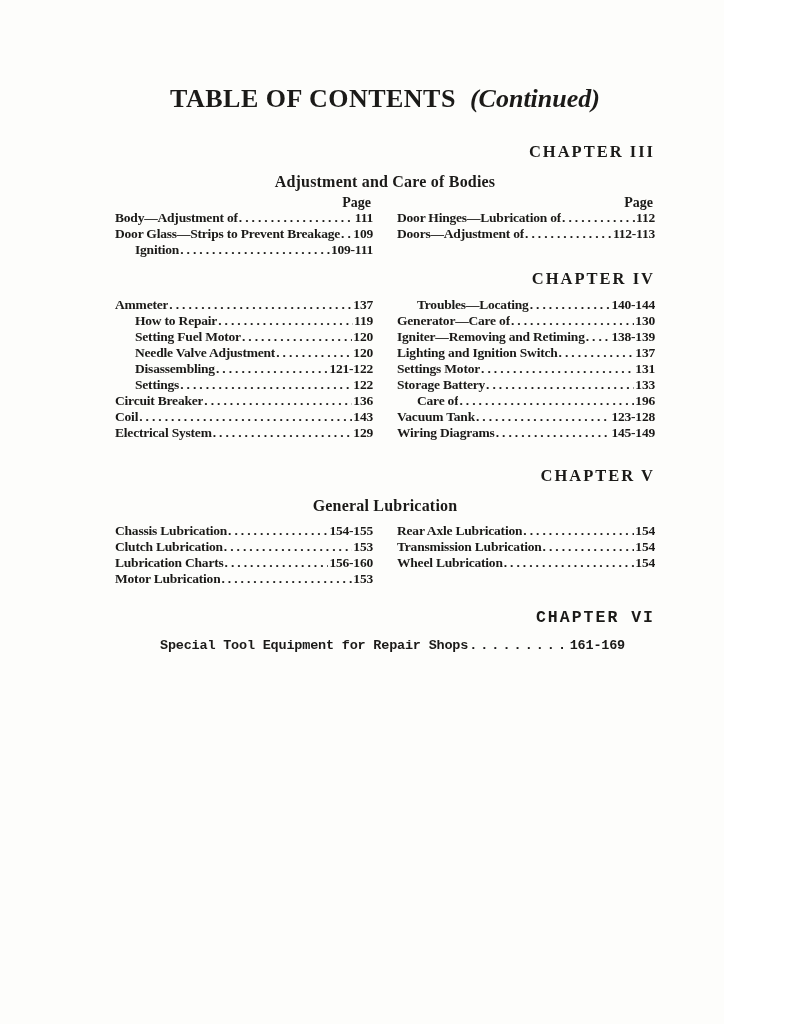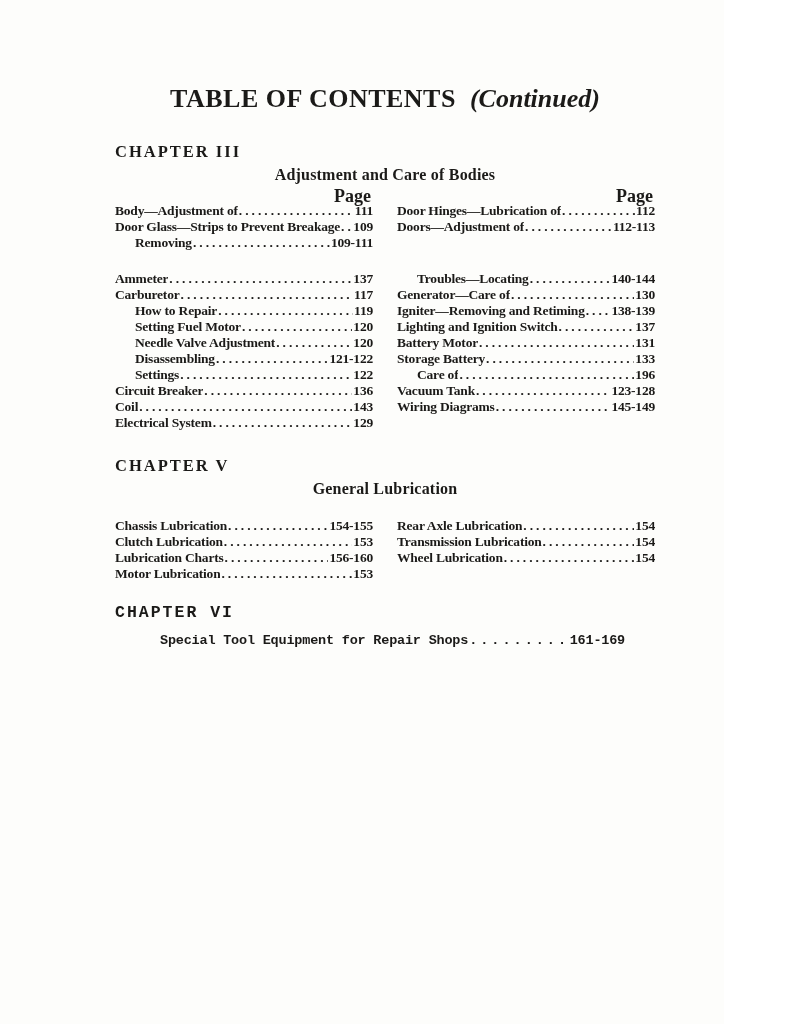--- a/index.html
+++ b/index.html
@@ -30,46 +30,46 @@
     letter-spacing: 0.5px;
     white-space: nowrap;
   }
   .title .continued {
     font-style: italic;
     margin-left: 14px;
     letter-spacing: 0;
   }
   .chapter-heading {
     margin: 0;
-    text-align: left;
+    text-align: right;
     font-size: 16.5px;
     font-weight: bold;
     line-height: 20px;
     letter-spacing: 2px;
   }
   .chapter-subtitle {
-    margin: 3px 0 0 0;
+    margin: 10px 0 0 0;
     text-align: center;
     font-size: 16px;
     font-weight: bold;
     line-height: 19px;
     letter-spacing: 0.2px;
   }
   .cols {
     display: flex;
-    margin-top: 20px;
+    margin-top: 8px;
   }
   .chapter.with-pages .cols { margin-top: 5px; }
   .col {
     width: 258px;
   }
   .col.left { margin-right: 24px; }
   .page-label {
     text-align: right;
-    font-size: 18px;
+    font-size: 14px;
     font-weight: bold;
     line-height: 14px;
     padding-right: 2px;
   }
   .row {
     display: flex;
     align-items: flex-end;
     font-size: 13.5px;
     font-weight: bold;
     line-height: 16px;
@@ -110,53 +110,49 @@
                 <span class="label">Body—Adjustment of</span>
                 <span class="dots"></span>
                 <span class="pagenum">111</span>
               </div>
               <div class="row">
                 <span class="label">Door Glass—Strips to Prevent Breakage</span>
                 <span class="dots"></span>
                 <span class="pagenum">109</span>
               </div>
               <div class="row indent">
-                <span class="label">Removing</span>
+                <span class="label">Ignition</span>
                 <span class="dots"></span>
                 <span class="pagenum">109-111</span>
               </div>
             </div>
             <div class="col right">
               <div class="page-label">Page</div>
               <div class="row">
                 <span class="label">Door Hinges—Lubrication of</span>
                 <span class="dots"></span>
                 <span class="pagenum">112</span>
               </div>
               <div class="row">
                 <span class="label">Doors—Adjustment of</span>
                 <span class="dots"></span>
                 <span class="pagenum">112-113</span>
               </div>
             </div>
           </div>
         </section>
         <section class="chapter" style="margin-top: 11px;">
+          <h2 class="chapter-heading">CHAPTER IV</h2>
           <div class="cols">
             <div class="col left">
               <div class="row">
                 <span class="label">Ammeter</span>
                 <span class="dots"></span>
                 <span class="pagenum">137</span>
               </div>
-              <div class="row">
-                <span class="label">Carburetor</span>
-                <span class="dots"></span>
-                <span class="pagenum">117</span>
-              </div>
               <div class="row indent">
                 <span class="label">How to Repair</span>
                 <span class="dots"></span>
                 <span class="pagenum">119</span>
               </div>
               <div class="row indent">
                 <span class="label">Setting Fuel Motor</span>
                 <span class="dots"></span>
                 <span class="pagenum">120</span>
               </div>
@@ -206,21 +202,21 @@
                 <span class="label">Igniter—Removing and Retiming</span>
                 <span class="dots"></span>
                 <span class="pagenum">138-139</span>
               </div>
               <div class="row">
                 <span class="label">Lighting and Ignition Switch</span>
                 <span class="dots"></span>
                 <span class="pagenum">137</span>
               </div>
               <div class="row">
-                <span class="label">Battery Motor</span>
+                <span class="label">Settings Motor</span>
                 <span class="dots"></span>
                 <span class="pagenum">131</span>
               </div>
               <div class="row">
                 <span class="label">Storage Battery</span>
                 <span class="dots"></span>
                 <span class="pagenum">133</span>
               </div>
               <div class="row indent">
                 <span class="label">Care of</span>

